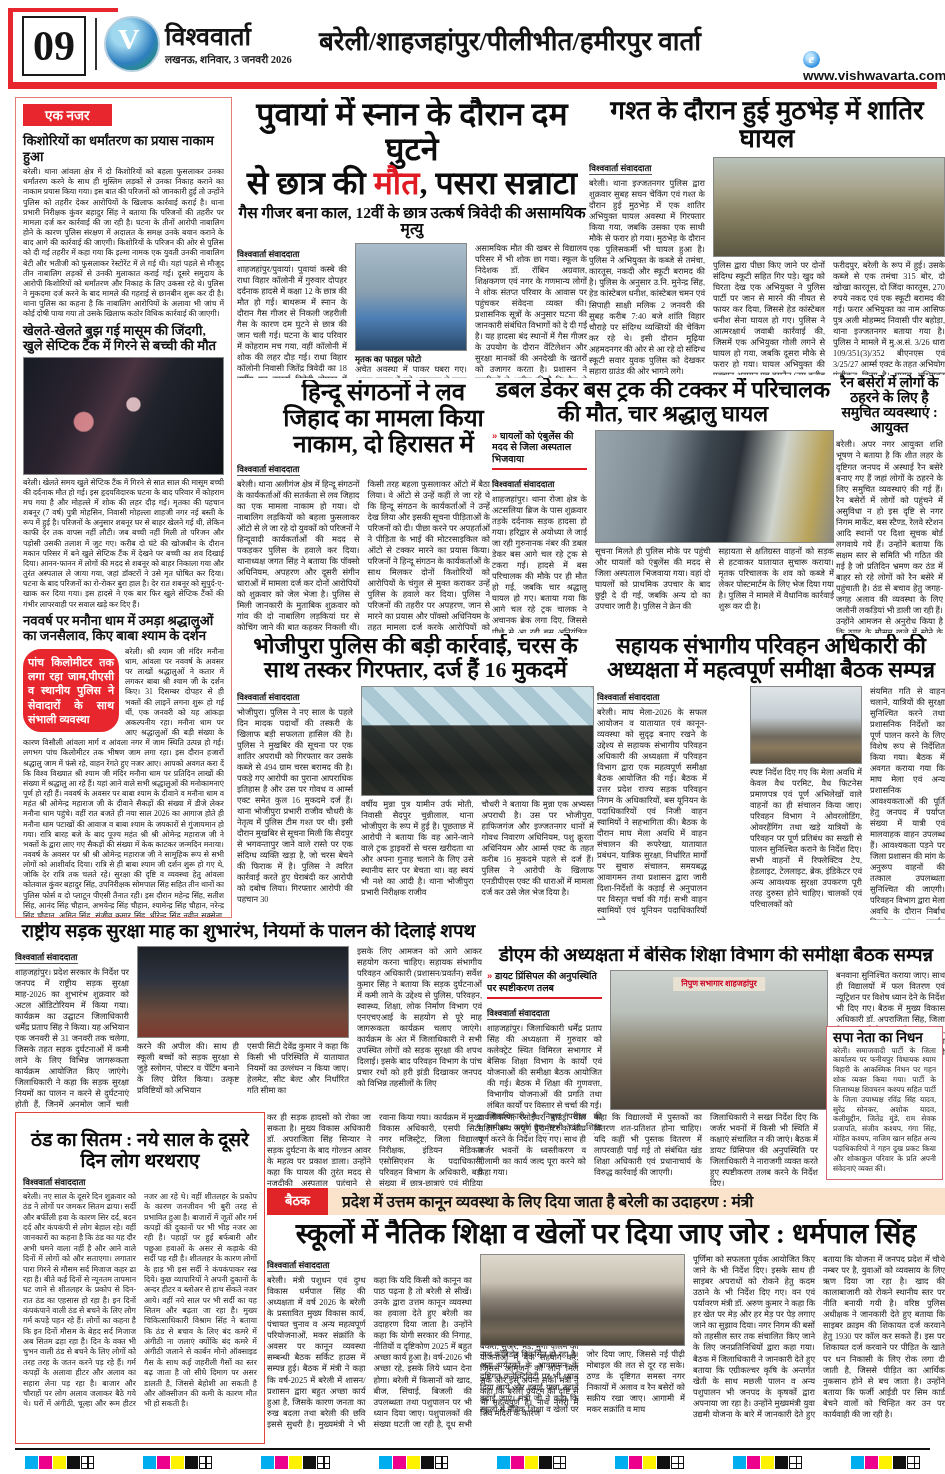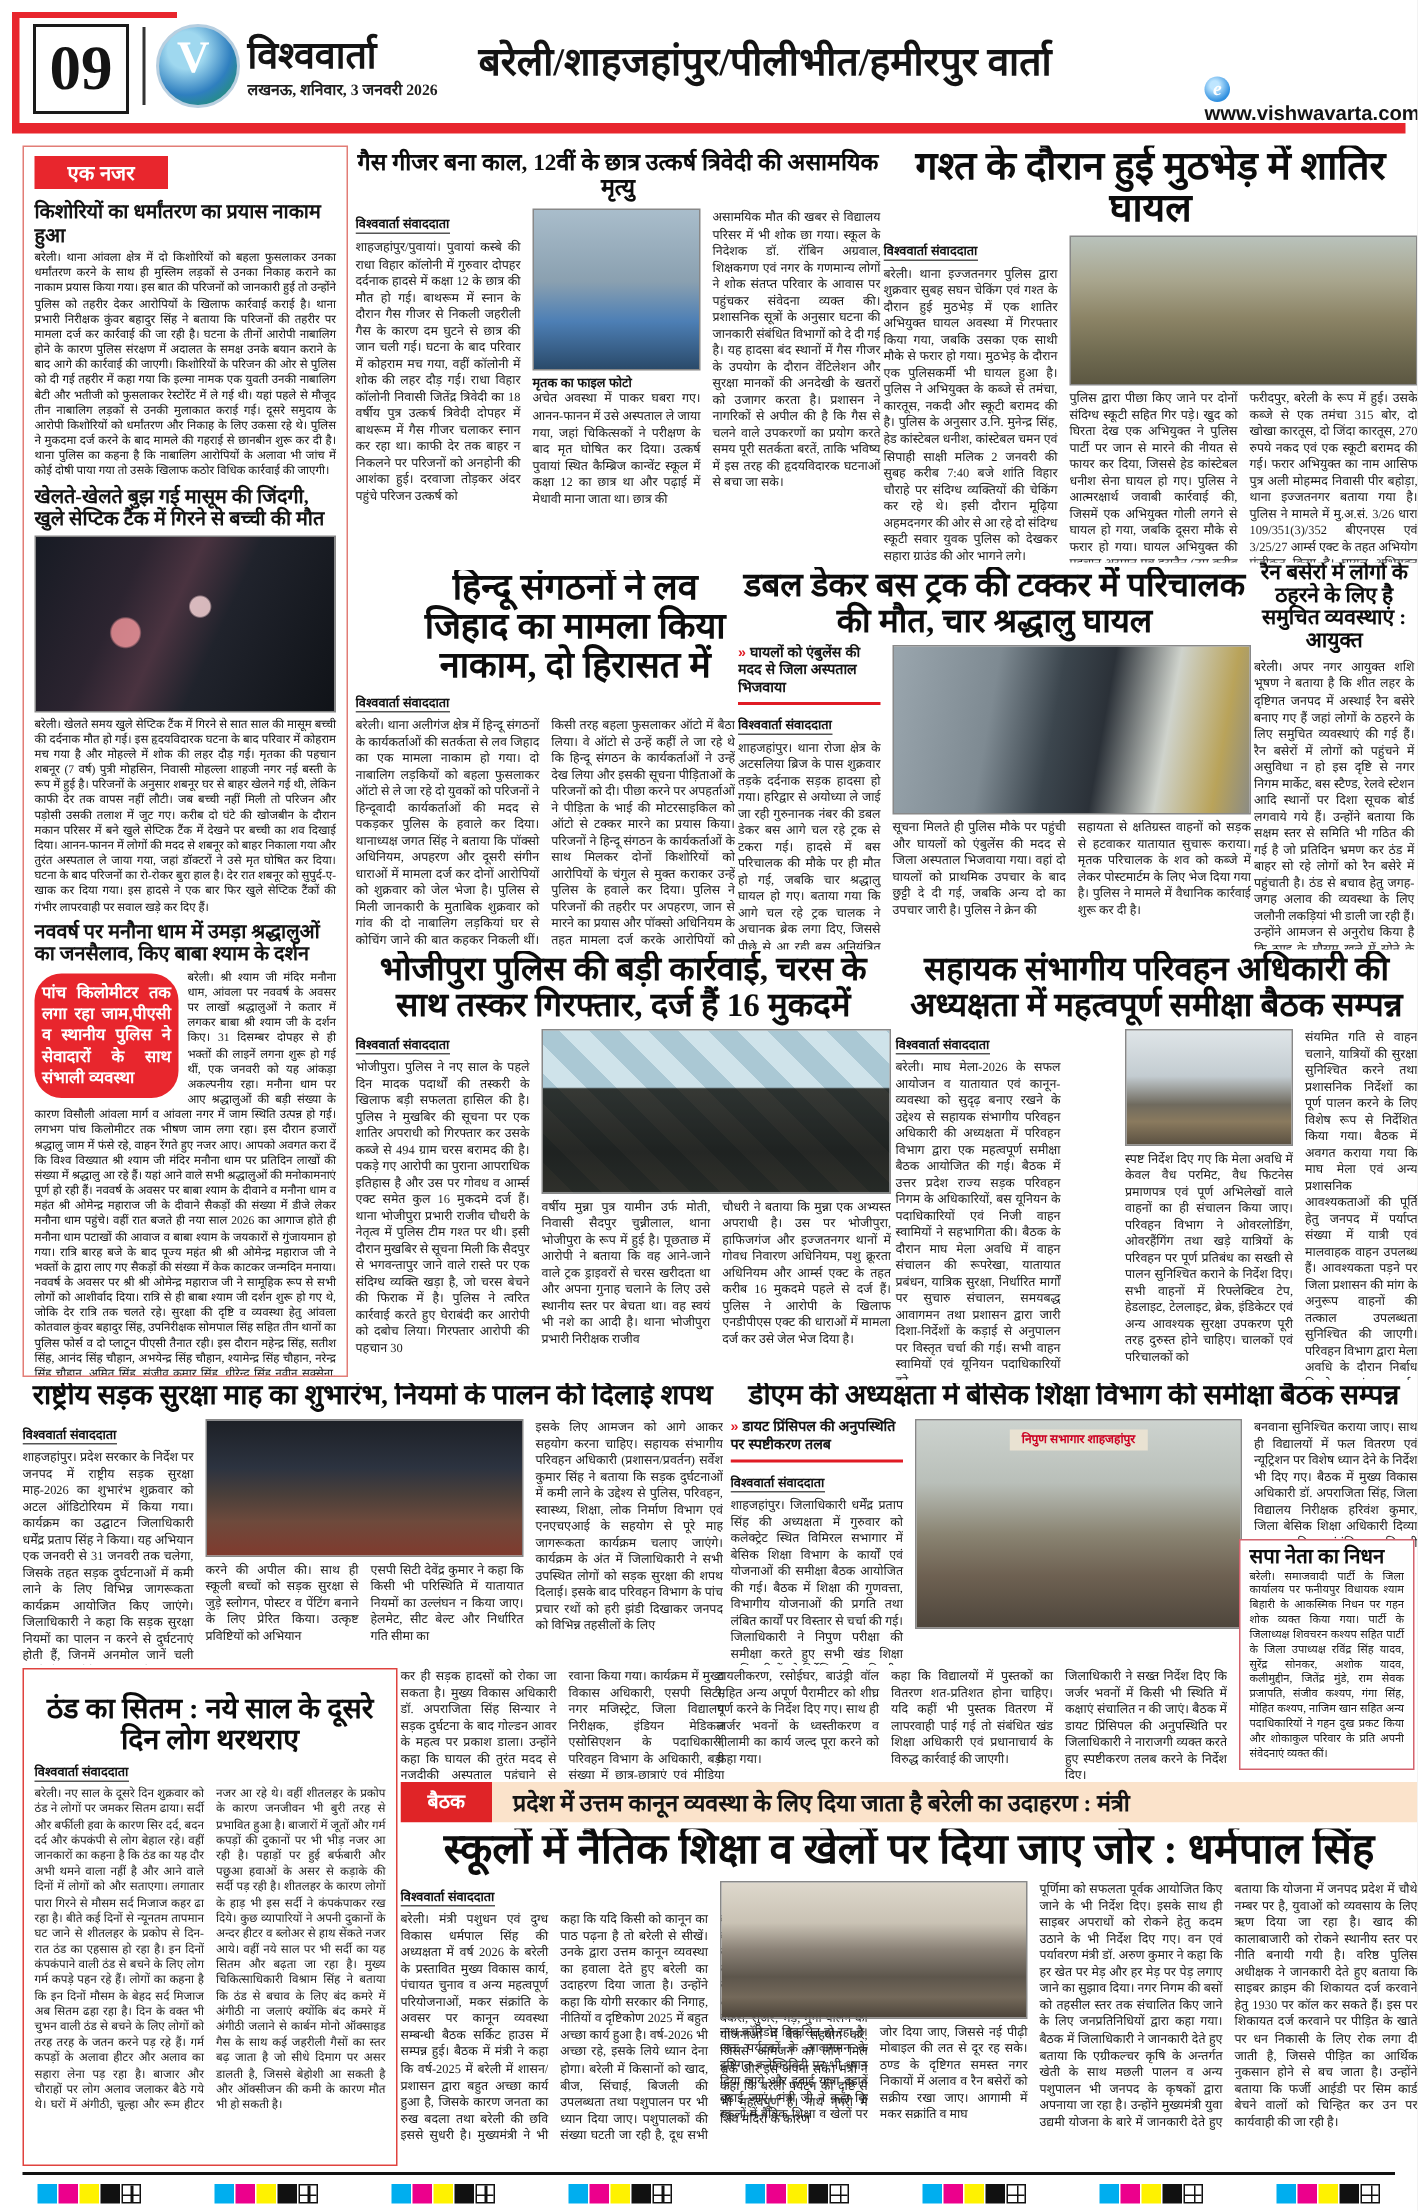--- a/index.html
+++ b/index.html
@@ -78,20 +78,24 @@
     <div class="photo night-photo"></div>
     <div class="sb-b">बरेली। खेलते समय खुले सेप्टिक टैंक में गिरने से सात साल की मासूम बच्ची की दर्दनाक मौत हो गई। इस हृदयविदारक घटना के बाद परिवार में कोहराम मच गया है और मोहल्ले में शोक की लहर दौड़ गई। मृतका की पहचान शबनूर (7 वर्ष) पुत्री मोहसिन, निवासी मोहल्ला शाहजी नगर नई बस्ती के रूप में हुई है। परिजनों के अनुसार शबनूर घर से बाहर खेलने गई थी, लेकिन काफी देर तक वापस नहीं लौटी। जब बच्ची नहीं मिली तो परिजन और पड़ोसी उसकी तलाश में जुट गए। करीब दो घंटे की खोजबीन के दौरान मकान परिसर में बने खुले सेप्टिक टैंक में देखने पर बच्ची का शव दिखाई दिया। आनन-फानन में लोगों की मदद से शबनूर को बाहर निकाला गया और तुरंत अस्पताल ले जाया गया, जहां डॉक्टरों ने उसे मृत घोषित कर दिया। घटना के बाद परिजनों का रो-रोकर बुरा हाल है। देर रात शबनूर को सुपुर्द-ए-खाक कर दिया गया। इस हादसे ने एक बार फिर खुले सेप्टिक टैंकों की गंभीर लापरवाही पर सवाल खड़े कर दिए हैं।</div>
     <div class="sb-h">नववर्ष पर मनौना धाम में उमड़ा श्रद्धालुओं का जनसैलाव, किए बाबा श्याम के दर्शन</div>
     <div class="sb-b">
       <div class="pullquote">पांच किलोमीटर तक लगा रहा जाम,पीएसी व स्थानीय पुलिस ने सेवादारों के साथ संभाली व्यवस्था</div>
       <span>बरेली। श्री श्याम जी मंदिर मनौना धाम, आंवला पर नववर्ष के अवसर पर लाखों श्रद्धालुओं ने कतार में लगकर बाबा श्री श्याम जी के दर्शन किए। 31 दिसम्बर दोपहर से ही भक्तों की लाइनें लगना शुरू हो गई थीं, एक जनवरी को यह आंकड़ा अकल्पनीय रहा। मनौना धाम पर आए श्रद्धालुओं की बड़ी संख्या के कारण विसौली आंवला मार्ग व आंवला नगर में जाम स्थिति उत्पन्न हो गई। लगभग पांच किलोमीटर तक भीषण जाम लगा रहा। इस दौरान हजारों श्रद्धालु जाम में फंसे रहे, वाहन रेंगते हुए नजर आए। आपको अवगत करा दें कि विश्व विख्यात श्री श्याम जी मंदिर मनौना धाम पर प्रतिदिन लाखों की संख्या में श्रद्धालु आ रहे हैं। यहां आने वाले सभी श्रद्धालुओं की मनोकामनाएं पूर्ण हो रही हैं। नववर्ष के अवसर पर बाबा श्याम के दीवाने व मनौना धाम व महंत श्री ओमेन्द्र महाराज जी के दीवाने सैकड़ों की संख्या में डीजे लेकर मनौना धाम पहुंचे। वहीं रात बजते ही नया साल 2026 का आगाज होते ही मनौना धाम पटाखों की आवाज व बाबा श्याम के जयकारों से गुंजायमान हो गया। रात्रि बारह बजे के बाद पूज्य महंत श्री श्री ओमेन्द्र महाराज जी ने भक्तों के द्वारा लाए गए सैकड़ों की संख्या में केक काटकर जन्मदिन मनाया। नववर्ष के अवसर पर श्री श्री ओमेन्द्र महाराज जी ने सामूहिक रूप से सभी लोगों को आशीर्वाद दिया। रात्रि से ही बाबा श्याम जी दर्शन शुरू हो गए थे, जोकि देर रात्रि तक चलते रहे। सुरक्षा की दृष्टि व व्यवस्था हेतु आंवला कोतवाल कुंवर बहादुर सिंह, उपनिरीक्षक सोमपाल सिंह सहित तीन थानों का पुलिस फोर्स व दो प्लाटून पीएसी तैनात रही। इस दौरान महेन्द्र सिंह, सतीश सिंह, आनंद सिंह चौहान, अभयेन्द्र सिंह चौहान, श्यामेन्द्र सिंह चौहान, नरेन्द्र सिंह चौहान, अमित सिंह, संजीव कुमार सिंह, धीरेन्द्र सिंह नवीन सक्सेना, अखिलेश सक्सेना, राजेन्द्र गुप्ता, गौरव पाठक, संजय राजपूत, अखिलेश चौहान सहित सैकड़ों की संख्या में सेवादार मौजूद रहे।</span>
     </div>
   </div>
 
   <div class="abs" style="left:237px;top:97px;width:350px;height:281px;">
+    <div class="hl" style="font-size:32px;">
+      <span>पुवायां में स्नान के दौरान दम घुटने</span><br>
+      <span>से छात्र की </span><span class="redword">मौत</span><span>, पसरा सन्नाटा</span>
+    </div>
     <div class="hl" style="font-size:15.5px;margin-top:4px;">गैस गीजर बना काल, 12वीं के छात्र उत्कर्ष त्रिवेदी की असामयिक मृत्यु</div>
     <div class="colflex" style="margin-top:5px;">
       <div style="flex:0 0 110px;">
         <span class="byline">विश्ववार्ता संवाददाता</span>
         <div class="bt">शाहजहांपुर/पुवायां। पुवायां कस्बे की राधा विहार कॉलोनी में गुरुवार दोपहर दर्दनाक हादसे में कक्षा 12 के छात्र की मौत हो गई। बाथरूम में स्नान के दौरान गैस गीजर से निकली जहरीली गैस के कारण दम घुटने से छात्र की जान चली गई। घटना के बाद परिवार में कोहराम मच गया, वहीं कॉलोनी में शोक की लहर दौड़ गई। राधा विहार कॉलोनी निवासी जितेंद्र त्रिवेदी का 18 वर्षीय पुत्र उत्कर्ष त्रिवेदी दोपहर में बाथरूम में गैस गीजर चलाकर स्नान कर रहा था। काफी देर तक बाहर न निकलने पर परिजनों को अनहोनी की आशंका हुई। दरवाजा तोड़कर अंदर पहुंचे परिजन उत्कर्ष को</div>
       </div>
       <div style="flex:0 0 112px;">
         <div class="photo" style="height:108px;background:linear-gradient(180deg,#a9bdcb 0%,#8aa0b0 45%,#4d7fb5 70%,#2a4a6a 100%);"></div>
         <div class="cap">मृतक का फाइल फोटो</div>
         <div class="bt">अचेत अवस्था में पाकर घबरा गए। आनन-फानन में उसे अस्पताल ले जाया गया, जहां चिकित्सकों ने परीक्षण के बाद मृत घोषित कर दिया। उत्कर्ष पुवायां स्थित कैम्ब्रिज कान्वेंट स्कूल में कक्षा 12 का छात्र था और पढ़ाई में मेधावी माना जाता था। छात्र की</div>
@@ -200,21 +204,21 @@
         <div class="bt">इसके लिए आमजन को आगे आकर सहयोग करना चाहिए। सहायक संभागीय परिवहन अधिकारी (प्रशासन/प्रवर्तन) सर्वेश कुमार सिंह ने बताया कि सड़क दुर्घटनाओं में कमी लाने के उद्देश्य से पुलिस, परिवहन, स्वास्थ्य, शिक्षा, लोक निर्माण विभाग एवं एनएचएआई के सहयोग से पूरे माह जागरूकता कार्यक्रम चलाए जाएंगे। कार्यक्रम के अंत में जिलाधिकारी ने सभी उपस्थित लोगों को सड़क सुरक्षा की शपथ दिलाई। इसके बाद परिवहन विभाग के पांच प्रचार रथों को हरी झंडी दिखाकर जनपद को विभिन्न तहसीलों के लिए</div>
       </div>
     </div>
   </div>
 
   <div class="abs colflex" style="left:267px;top:1112px;width:216px;height:74px;">
     <div class="bt" style="flex:1;">कर ही सड़क हादसों को रोका जा सकता है। मुख्य विकास अधिकारी डॉ. अपराजिता सिंह सिन्यार ने सड़क दुर्घटना के बाद गोल्डन आवर के महत्व पर प्रकाश डाला। उन्होंने कहा कि घायल की तुरंत मदद से नजदीकी अस्पताल पहुंचाने से उसकी जान बचाई जा सकती है।</div>
     <div class="bt" style="flex:1;">रवाना किया गया। कार्यक्रम में मुख्य विकास अधिकारी, एसपी सिटी, नगर मजिस्ट्रेट, जिला विद्यालय निरीक्षक, इंडियन मेडिकल एसोसिएशन के पदाधिकारी, परिवहन विभाग के अधिकारी, बड़ी संख्या में छात्र-छात्राएं एवं मीडिया प्रतिनिधि मौजूद रहे।</div>
   </div>
 
-  <div class="abs" style="left:487px;top:922px;width:458px;height:188px;">
+  <div class="abs" style="left:487px;top:946px;width:458px;height:188px;">
     <div class="hl" style="font-size:18.5px;white-space:nowrap;">डीएम की अध्यक्षता में बेसिक शिक्षा विभाग की समीक्षा बैठक सम्पन्न</div>
     <div class="colflex" style="margin-top:4px;">
       <div style="flex:0 0 115px;">
         <div class="bullet-line"><span class="bullet-red">» </span><span>डायट प्रिंसिपल की अनुपस्थिति पर स्पष्टीकरण तलब</span></div>
         <span class="byline">विश्ववार्ता संवाददाता</span>
         <div class="bt">शाहजहांपुर। जिलाधिकारी धर्मेंद्र प्रताप सिंह की अध्यक्षता में गुरुवार को कलेक्ट्रेट स्थित विमिरल सभागार में बेसिक शिक्षा विभाग के कार्यों एवं योजनाओं की समीक्षा बैठक आयोजित की गई। बैठक में शिक्षा की गुणवत्ता, विभागीय योजनाओं की प्रगति तथा लंबित कार्यों पर विस्तार से चर्चा की गई। जिलाधिकारी ने निपुण परीक्षा की समीक्षा करते हुए सभी खंड शिक्षा अधिकारियों को निर्देशित किया कि बीच में बच्चों की उपस्थिति शत-</div>
       </div>
       <div style="flex:0 0 218px;">
         <div class="photo" style="height:140px;background:linear-gradient(180deg,#cdd3cf 0%,#b9bfb9 30%,#8a8472 55%,#6e6152 75%,#4e463c 100%);">
           <div class="banner">निपुण सभागार शाहजहांपुर</div>

